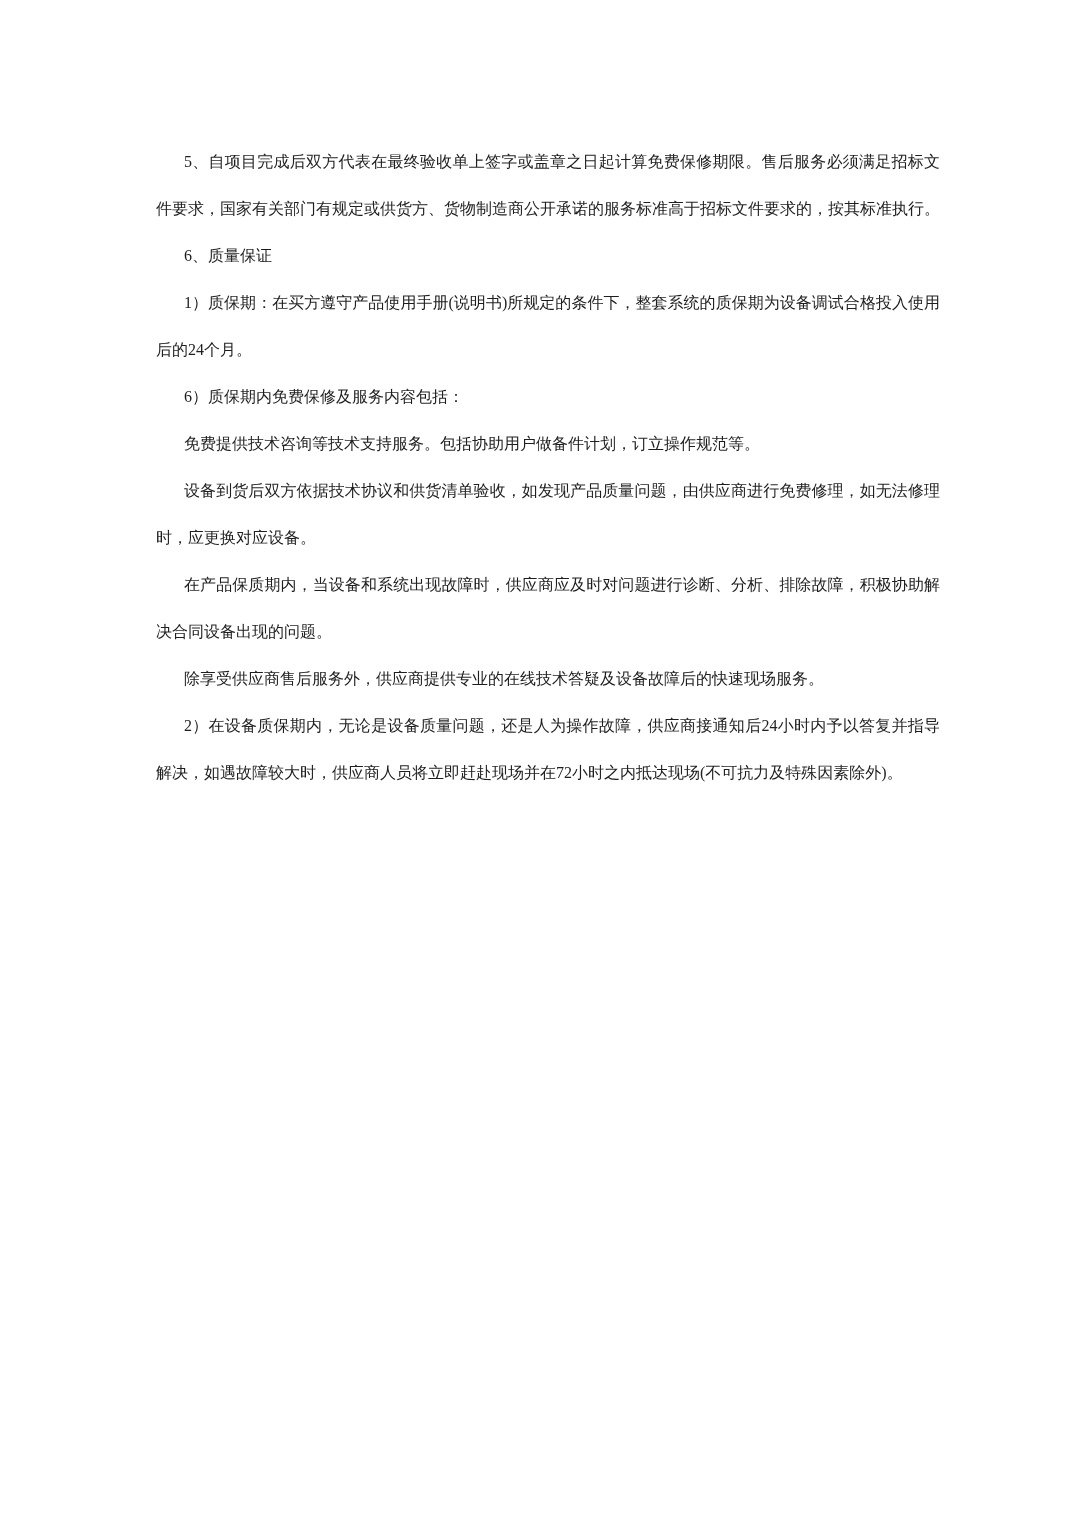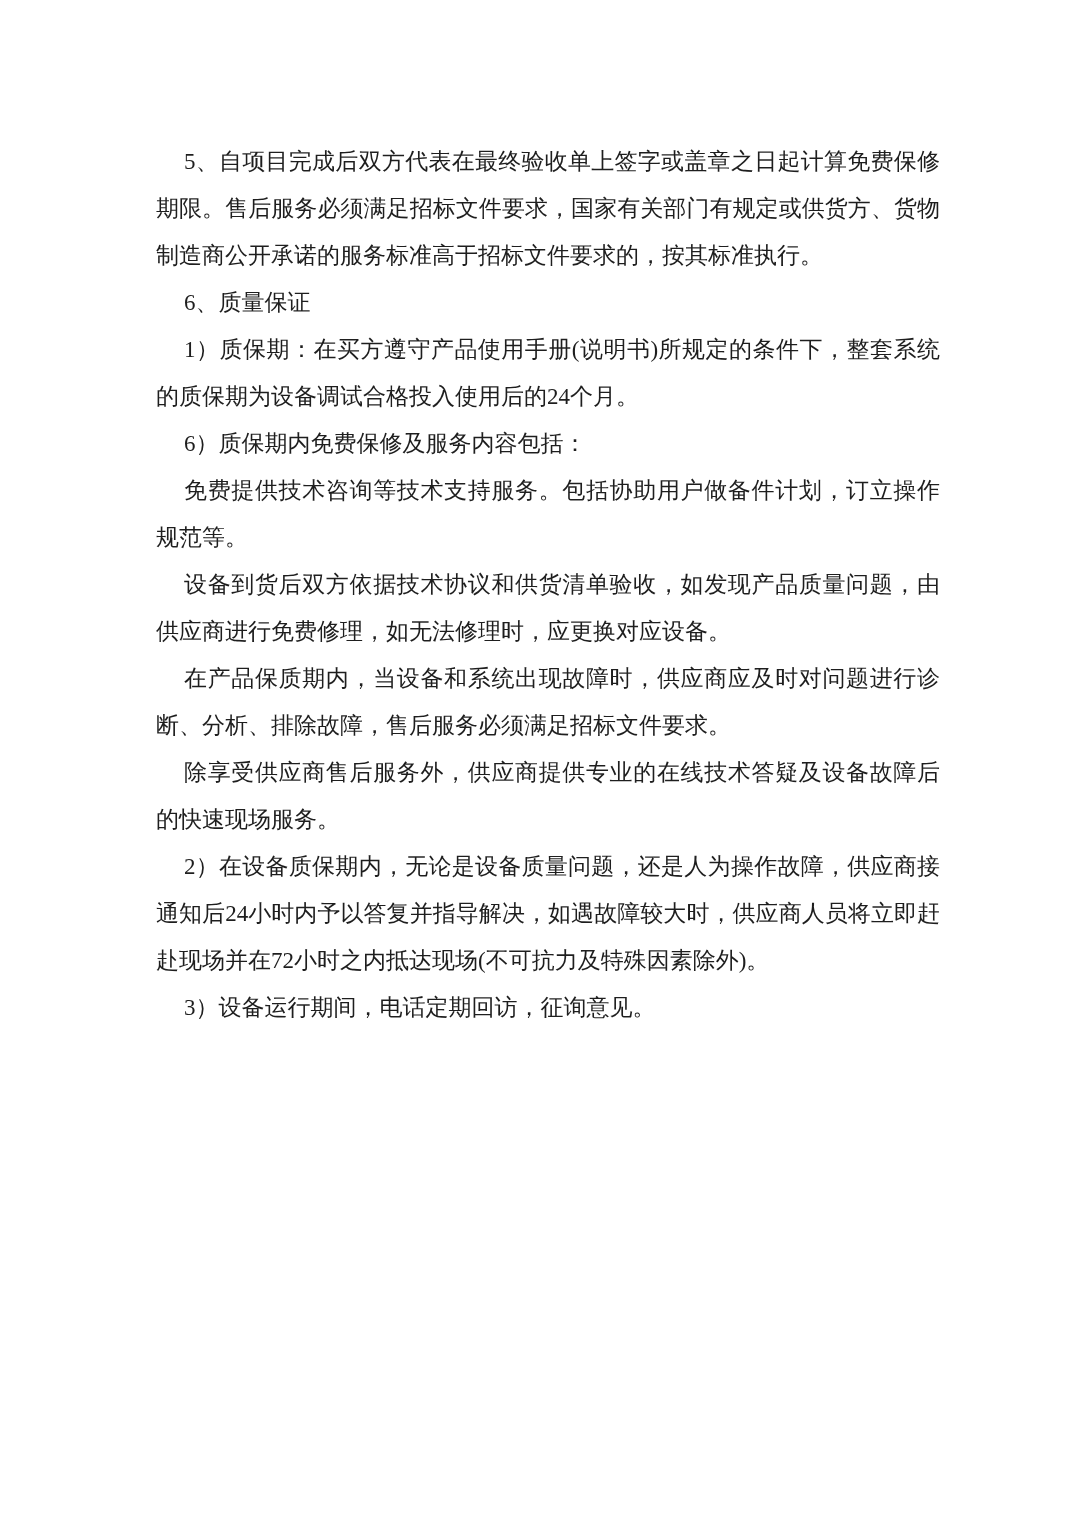--- a/index.html
+++ b/index.html
@@ -19,37 +19,36 @@
     background: #ffffff;
     padding: 138px 140px 0 156px;
   }
   .content {
     width: 784px;
   }
   .para {
     margin: 0;
     padding: 0;
     font-family: "Liberation Serif", "DejaVu Serif", serif;
-    font-size: 23px;
+    font-size: 16px;
     line-height: 47px;
     color: #1e1e1e;
     text-align: justify;
     text-indent: 28px;
     word-break: break-all;
   }
 </style>
 </head>
 <body>
 
 <div class="page">
   <div class="content">
     <p class="para">5、自项目完成后双方代表在最终验收单上签字或盖章之日起计算免费保修期限。售后服务必须满足招标文件要求，国家有关部门有规定或供货方、货物制造商公开承诺的服务标准高于招标文件要求的，按其标准执行。</p>
     <p class="para">6、质量保证</p>
     <p class="para">1）质保期：在买方遵守产品使用手册(说明书)所规定的条件下，整套系统的质保期为设备调试合格投入使用后的24个月。</p>
     <p class="para">6）质保期内免费保修及服务内容包括：</p>
     <p class="para">免费提供技术咨询等技术支持服务。包括协助用户做备件计划，订立操作规范等。</p>
     <p class="para">设备到货后双方依据技术协议和供货清单验收，如发现产品质量问题，由供应商进行免费修理，如无法修理时，应更换对应设备。</p>
-    <p class="para">在产品保质期内，当设备和系统出现故障时，供应商应及时对问题进行诊断、分析、排除故障，售后服务必须满足招标文件要求。</p>
+    <p class="para">在产品保质期内，当设备和系统出现故障时，供应商应及时对问题进行诊断、分析、排除故障，积极协助解决合同设备出现的问题。</p>
     <p class="para">除享受供应商售后服务外，供应商提供专业的在线技术答疑及设备故障后的快速现场服务。</p>
     <p class="para">2）在设备质保期内，无论是设备质量问题，还是人为操作故障，供应商接通知后24小时内予以答复并指导解决，如遇故障较大时，供应商人员将立即赶赴现场并在72小时之内抵达现场(不可抗力及特殊因素除外)。</p>
-    <p class="para">3）设备运行期间，电话定期回访，征询意见。</p>
   </div>
 </div>
 
 </body></html>

